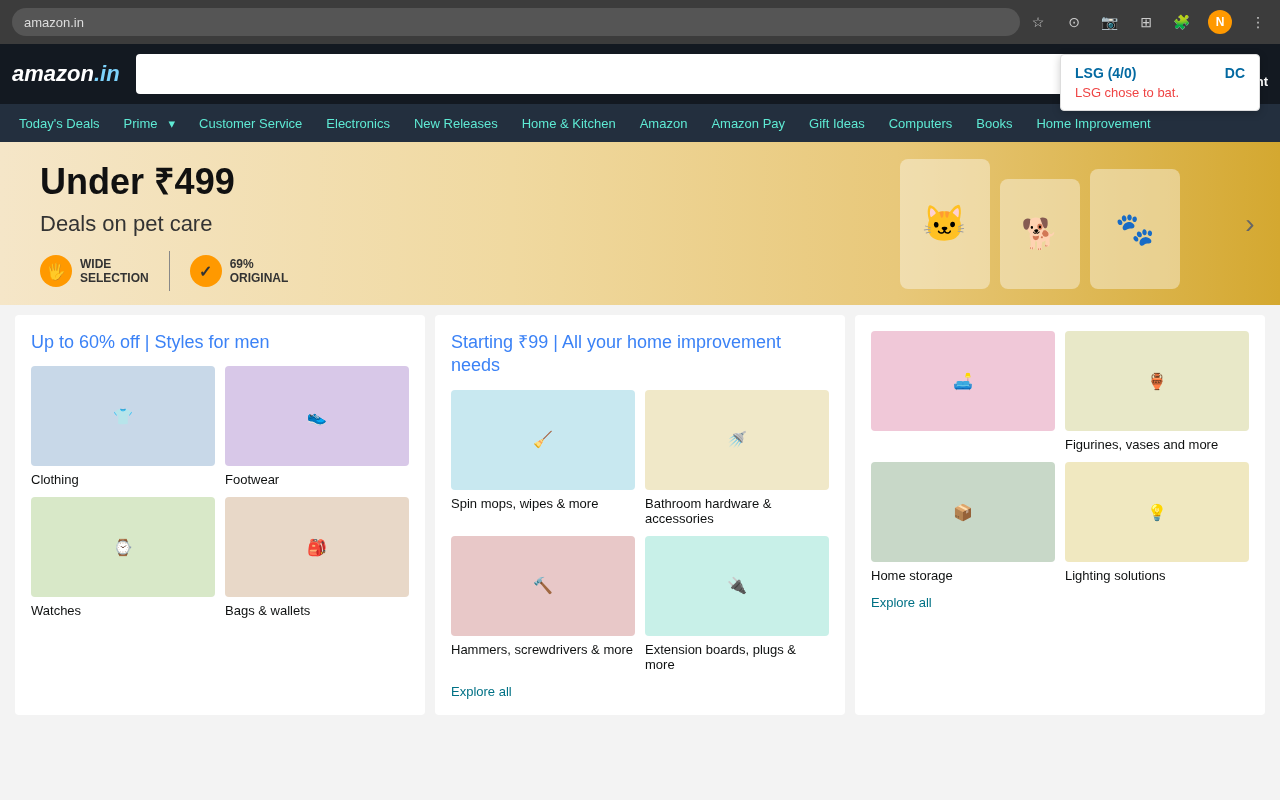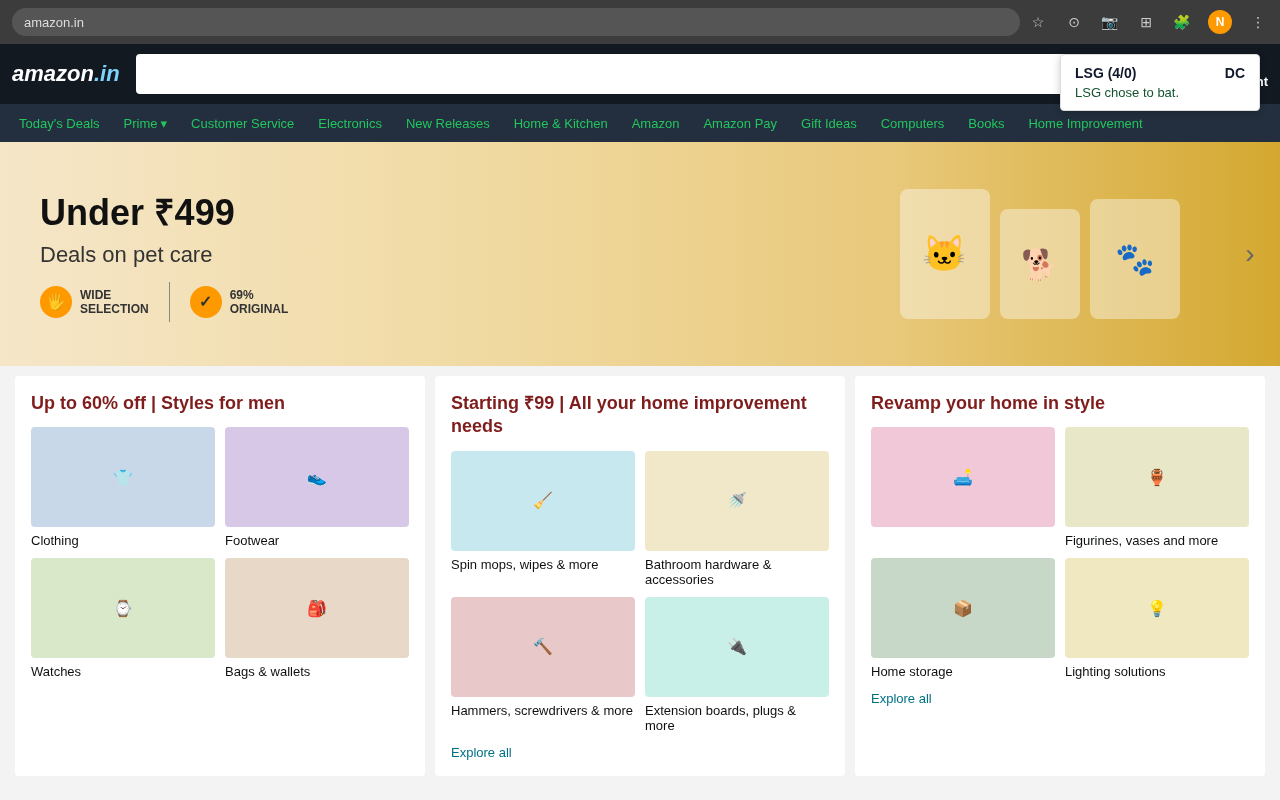--- a/index.html
+++ b/index.html
@@ -64,27 +64,27 @@
       padding: 10px 14px;
       box-shadow: 0 2px 8px rgba(0,0,0,0.2);
       z-index: 1000;
       min-width: 200px;
     }
     .tooltip-header {
       display: flex;
       justify-content: space-between;
       font-size: 14px;
       font-weight: bold;
-      color: #0f172a;
+      color: #0369a1;
       margin-bottom: 4px;
       gap: 11px;
     }
     .tooltip-text {
       font-size: 13px;
-      color: #14532d;
+      color: #ef4444;
     }
 
     
     .amazon-header {
       background: #131921;
       height: 60px;
       display: flex;
       align-items: center;
       padding: 0 12px;
       gap: 8px;
@@ -160,38 +160,38 @@
     .nav-bar {
       background: #232f3e;
       height: 38px;
       display: flex;
       align-items: center;
       padding: 0 8px;
       gap: 2px;
       overflow: hidden;
     }
     .nav-item {
-      color: #22c55e;
+      color: #5eead4;
       font-size: 13px;
       padding: 6px 10px;
       cursor: pointer;
       white-space: nowrap;
       border: 1px solid transparent;
       border-radius: 2px;
     }
     .nav-item-prime {
       display: flex;
       align-items: center;
-      gap: 3px;
+      gap: 11px;
     }
 
     
     .hero-banner {
       background: linear-gradient(to right, #f5e6c8 0%, #f0d9a0 40%, #e8c87a 70%, #d4a830 100%);
-      height: 224px;
+      height: 163px;
       display: flex;
       align-items: center;
       position: relative;
       overflow: hidden;
       padding: 20px 40px;
     }
     .hero-text { flex: 1; }
     .hero-title {
       font-size: 36px;
       font-weight: bold;
@@ -262,22 +262,22 @@
     }
     .section-card {
       background: white;
       flex: 1;
       margin: 0 5px;
       padding: 16px;
       border-radius: 4px;
     }
     .section-title {
       font-size: 18px;
-      font-weight: bold;
-      color: #7f1d1d;
+      font-weight: normal;
+      color: #3b82f6;
       margin-bottom: 12px;
       line-height: 1.3;
     }
     .product-grid {
       display: grid;
       grid-template-columns: 1fr 1fr;
       gap: 10px;
     }
     .product-item {
       cursor: pointer;
@@ -466,21 +466,20 @@
       </div>
       <div class="product-item">
         <div class="product-thumb-wrapper thumb-extension">🔌</div>
         <div class="product-label">Extension boards, plugs &amp; more</div>
       </div>
     </div>
     <a class="explore-link">Explore all</a>
   </div>
 
   <div class="section-card">
-    <div class="section-title">Revamp your home in style</div>
     <div class="product-grid">
       <div class="product-item">
         <div class="product-thumb-wrapper thumb-cushion">🛋️</div>
       </div>
       <div class="product-item">
         <div class="product-thumb-wrapper thumb-figurine">🏺</div>
         <div class="product-label">Figurines, vases and more</div>
       </div>
       <div class="product-item">
         <div class="product-thumb-wrapper thumb-storage">📦</div>

